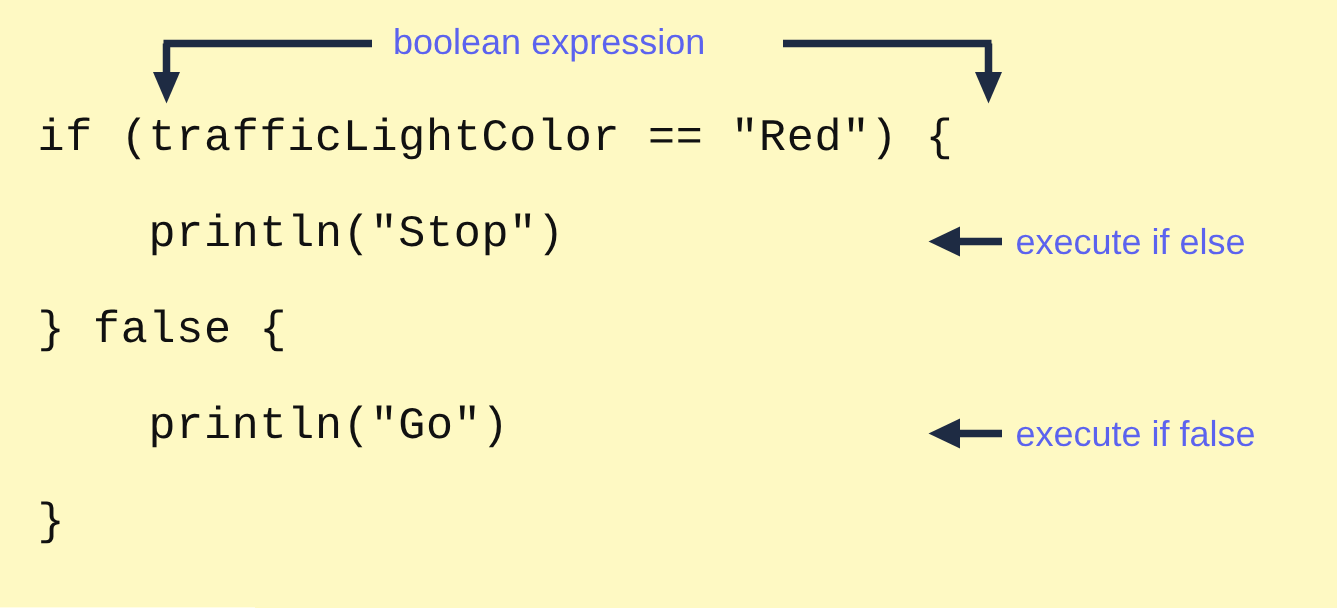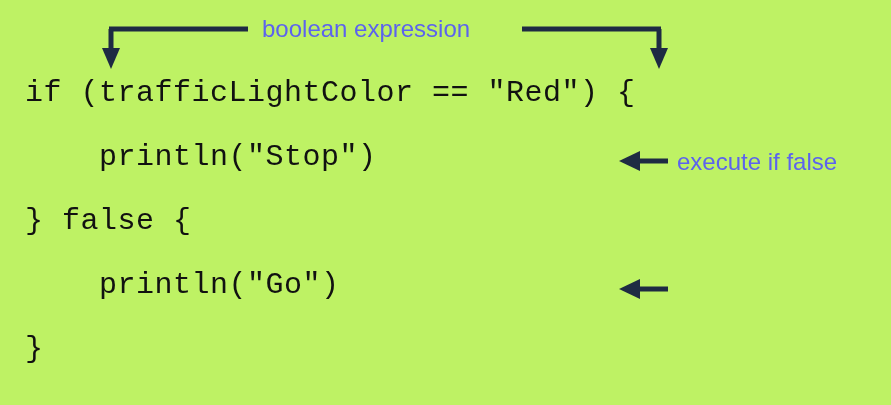--- a/index.html
+++ b/index.html
@@ -4,21 +4,21 @@
 <style>
   html, body {
     margin: 0;
     padding: 0;
     background: #ffffff;
   }
   #canvas {
     position: relative;
     width: 891px;
     height: 405px;
-    background: #bef264;
+    background: #fef9c3;
     overflow: hidden;
     font-family: "Liberation Sans", sans-serif;
   }
 
   
   .code-line {
     position: absolute;
     left: 25px;
     font-family: "Liberation Mono", "DejaVu Sans Mono", monospace;
     font-size: 30px;
@@ -91,22 +91,23 @@
     </g>
 
     <g>
       <line x1="636" y1="289" x2="668" y2="289" stroke="#1e2b43" stroke-width="5"></line>
       <polygon points="619,289 640,279 640,299" fill="#1e2b43"></polygon>
     </g>
   </svg>
 
   <div class="ann-label ann-top">boolean expression</div>
 
-  <div class="ann-label ann-true">execute if false</div>
+  <div class="ann-label ann-true">execute if else</div>
 
+  <div class="ann-label ann-false">execute if false</div>
 
   <div class="code-line l1">if (trafficLightColor == "Red") {</div>
 
   <div class="code-line l2">    println("Stop")</div>
 
   <div class="code-line l3">} false {</div>
 
   <div class="code-line l4">    println("Go")</div>
 
   <div class="code-line l5">}</div>

